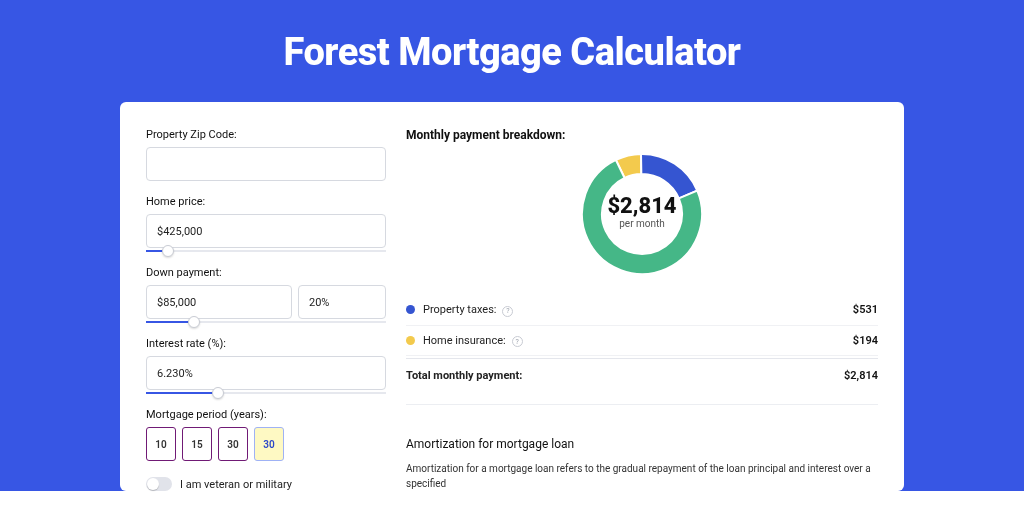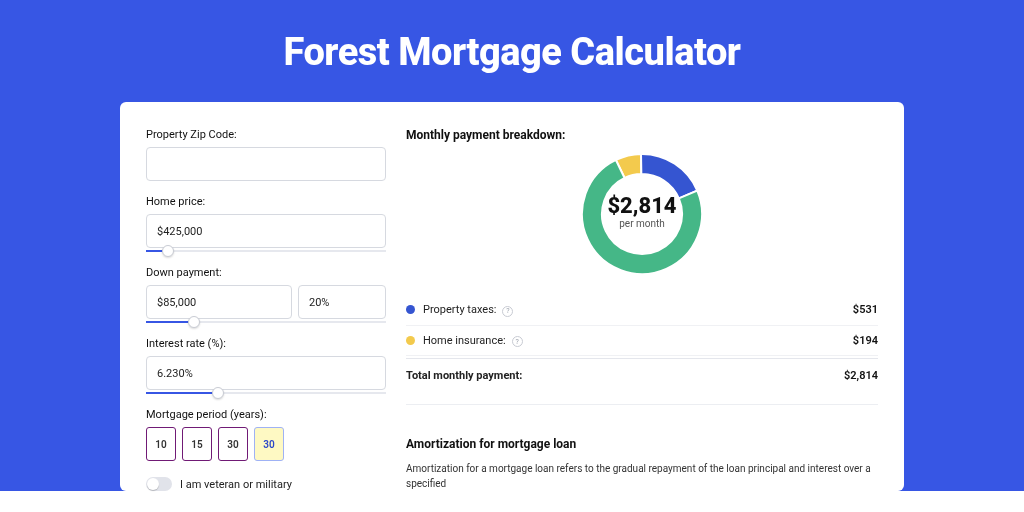--- a/index.html
+++ b/index.html
@@ -33,21 +33,21 @@
   .donut-center-sub { font-size: 10px; fill:#555; }
   .legend { }
   .legend-row { display:flex; align-items:center; padding: 8px 0; border-bottom: 1px solid #f0f1f4; font-size: 11px; }
   .legend-row:last-of-type { border-bottom: none; }
   .legend-row.total { border-top: 1px solid #e4e6ec; font-weight: 700; padding-top:10px; margin-top:2px;}
   .dot { width: 9px; height: 9px; border-radius: 50%; margin-right: 8px; flex-shrink:0;}
   .legend-label { flex: 1; color:#222;}
   .legend-value { color:#111; font-weight: 600;}
   .info-ic { width: 11px; height: 11px; border-radius:50%; border:1px solid #c8cbd3; margin-left:6px; display:inline-flex; align-items:center; justify-content:center; font-size:7px; color:#9aa0ab;}
   .amort-box { margin-top: 18px; padding-top: 14px; }
-  .amort-title { font-size: 12px; font-weight:700; margin-bottom:10px; color:#111;}
+  .amort-title { font-size: 12px; font-weight:400; margin-bottom:10px; color:#111;}
   .amort-text { font-size: 10px; color:#333; line-height:1.5;}
   .divider { height:1px; background:#eceef2; margin-top:14px;}
 </style>
 </head>
 <body>
 
 <div class="hero">
   <div class="hero-inner">
     <h1 class="title">Forest Mortgage Calculator</h1>
 

